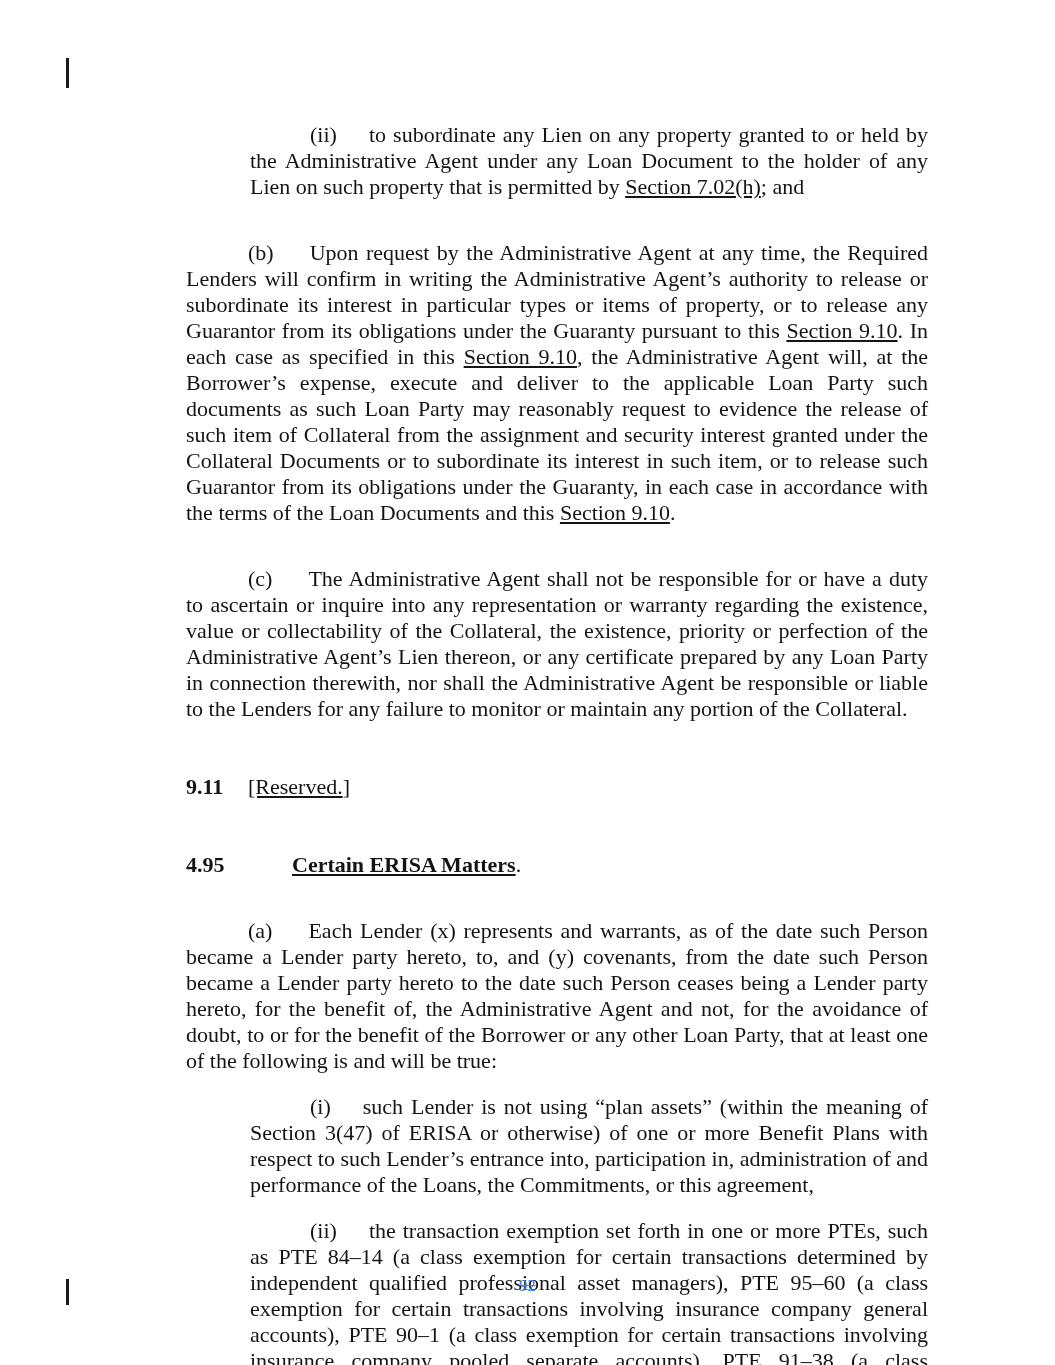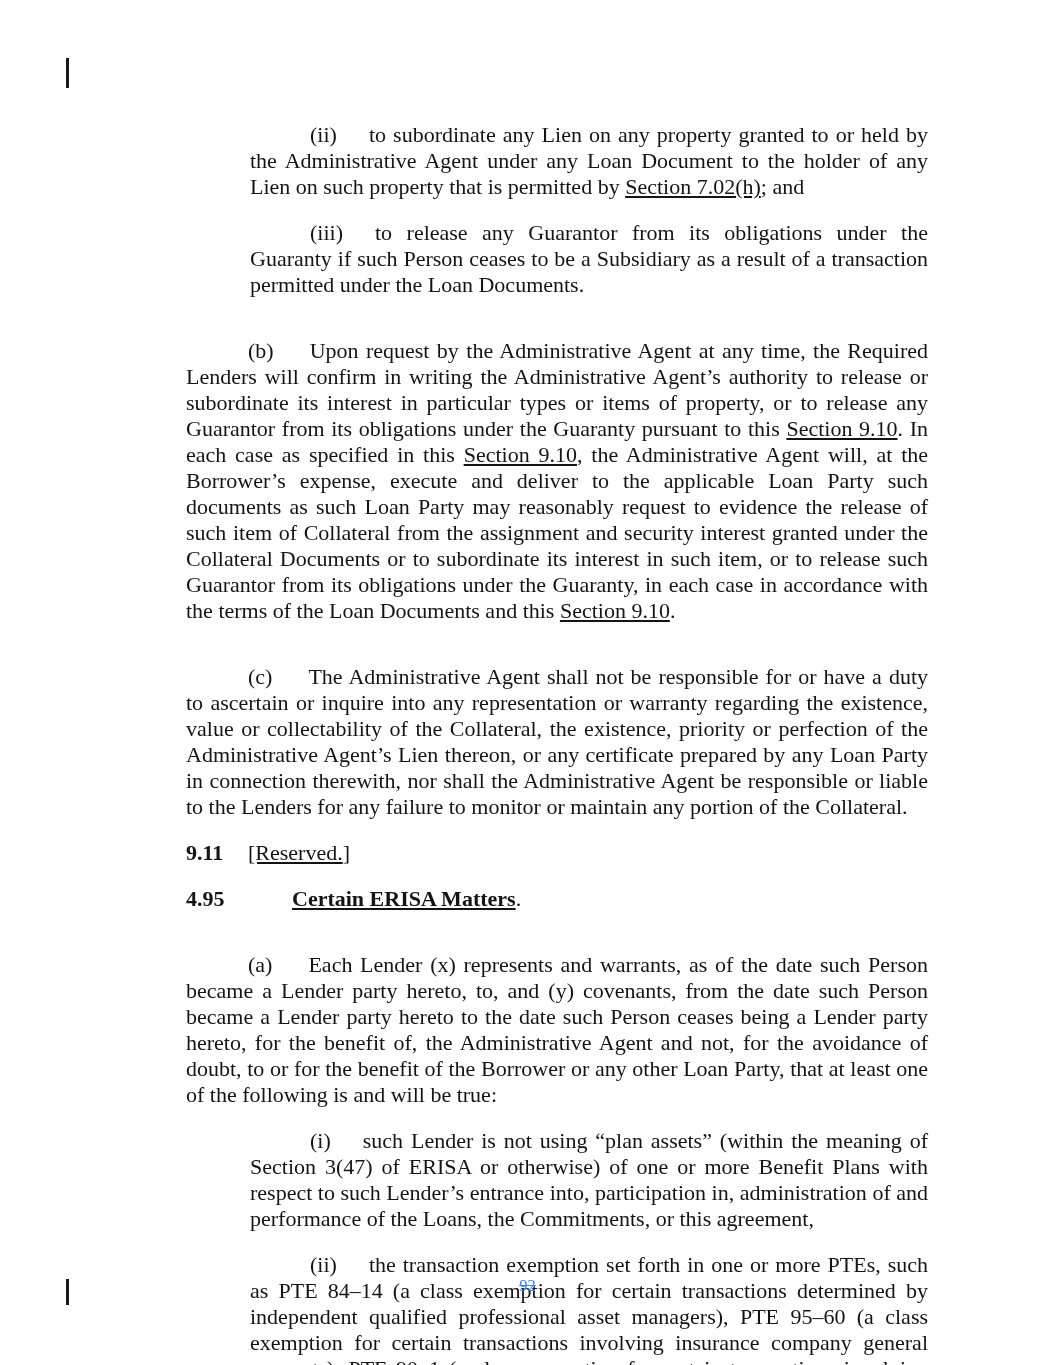--- a/index.html
+++ b/index.html
@@ -32,20 +32,21 @@
   .para { margin: 20px 0 0 0; }
   .para:first-child { margin-top: 0; }
   .para.main { text-indent: 62px; margin-top: 40px; }
   .para.sub { margin-left: 64px; text-indent: 60px; }
   .para.heading { text-indent: 0; text-align: left; }
   .label { white-space: nowrap; }
   .heading .label {
     display: inline-block;
     width: 62px;
     font-weight: bold;
+    margin-top: 32px;
   }
   .tab { display: inline-block; }
   .main .tab { width: 36px; }
   .sub .tab { width: 32px; }
   .u { text-decoration: underline; }
   .b { font-weight: bold; margin-left: 44px; }
   .page-number {
     position: absolute;
     left: 0;
     right: 0;
@@ -61,21 +62,20 @@
 
 <div class="page">
 
   <div class="change-bar top"></div>
   <div class="change-bar bottom"></div>
 
   <div class="content">
 
     <p class="para sub"><span class="label">(ii)</span><span class="tab"></span><span class="runs"><span>to subordinate any Lien on any property granted to or held by the Administrative Agent under any Loan Document to the holder of any Lien on such property that is permitted by </span><span class="u">Section 7.02(h)</span><span>; and</span></span></p>
 
-    <p class="para sub"><span class="label">(iii)</span><span class="tab"></span><span class="runs"><span>to release any Guarantor from its obligations under the Guaranty if such Person ceases to be a Subsidiary as a result of a transaction permitted under the Loan Documents.</span></span></p>
 
     <p class="para main"><span class="label">(b)</span><span class="tab"></span><span class="runs"><span>Upon request by the Administrative Agent at any time, the Required Lenders will confirm in writing the Administrative Agent’s authority to release or subordinate its interest in particular types or items of property, or to release any Guarantor from its obligations under the Guaranty pursuant to this </span><span class="u">Section 9.10</span><span>.  In each case as specified in this </span><span class="u">Section 9.10</span><span>, the Administrative Agent will, at the Borrower’s expense, execute and deliver to the applicable Loan Party such documents as such Loan Party may reasonably request to evidence the release of such item of Collateral from the assignment and security interest granted under the Collateral Documents or to subordinate its interest in such item, or to release such Guarantor from its obligations under the Guaranty, in each case in accordance with the terms of the Loan Documents and this </span><span class="u">Section 9.10</span><span>.</span></span></p>
 
     <p class="para main"><span class="label">(c)</span><span class="tab"></span><span class="runs"><span>The Administrative Agent shall not be responsible for or have a duty to ascertain or inquire into any representation or warranty regarding the existence, value or collectability of the Collateral, the existence, priority or perfection of the Administrative Agent’s Lien thereon, or any certificate prepared by any Loan Party in connection therewith, nor shall the Administrative Agent be responsible or liable to the Lenders for any failure to monitor or maintain any portion of the Collateral.</span></span></p>
 
     <p class="para heading"><span class="label">9.11</span><span class="runs"><span class="u">[Reserved.</span><span>]</span></span></p>
 
     <p class="para heading"><span class="label">4.95</span><span class="runs"><span class="u b">Certain ERISA Matters</span><span>.</span></span></p>
 
     <p class="para main"><span class="label">(a)</span><span class="tab"></span><span class="runs"><span>Each Lender (x) represents and warrants, as of the date such Person became a Lender party hereto, to, and (y) covenants, from the date such Person became a Lender party hereto to the date such Person ceases being a Lender party hereto, for the benefit of, the Administrative Agent and not, for the avoidance of doubt, to or for the benefit of the Borrower or any other Loan Party, that at least one of the following is and will be true:</span></span></p>

